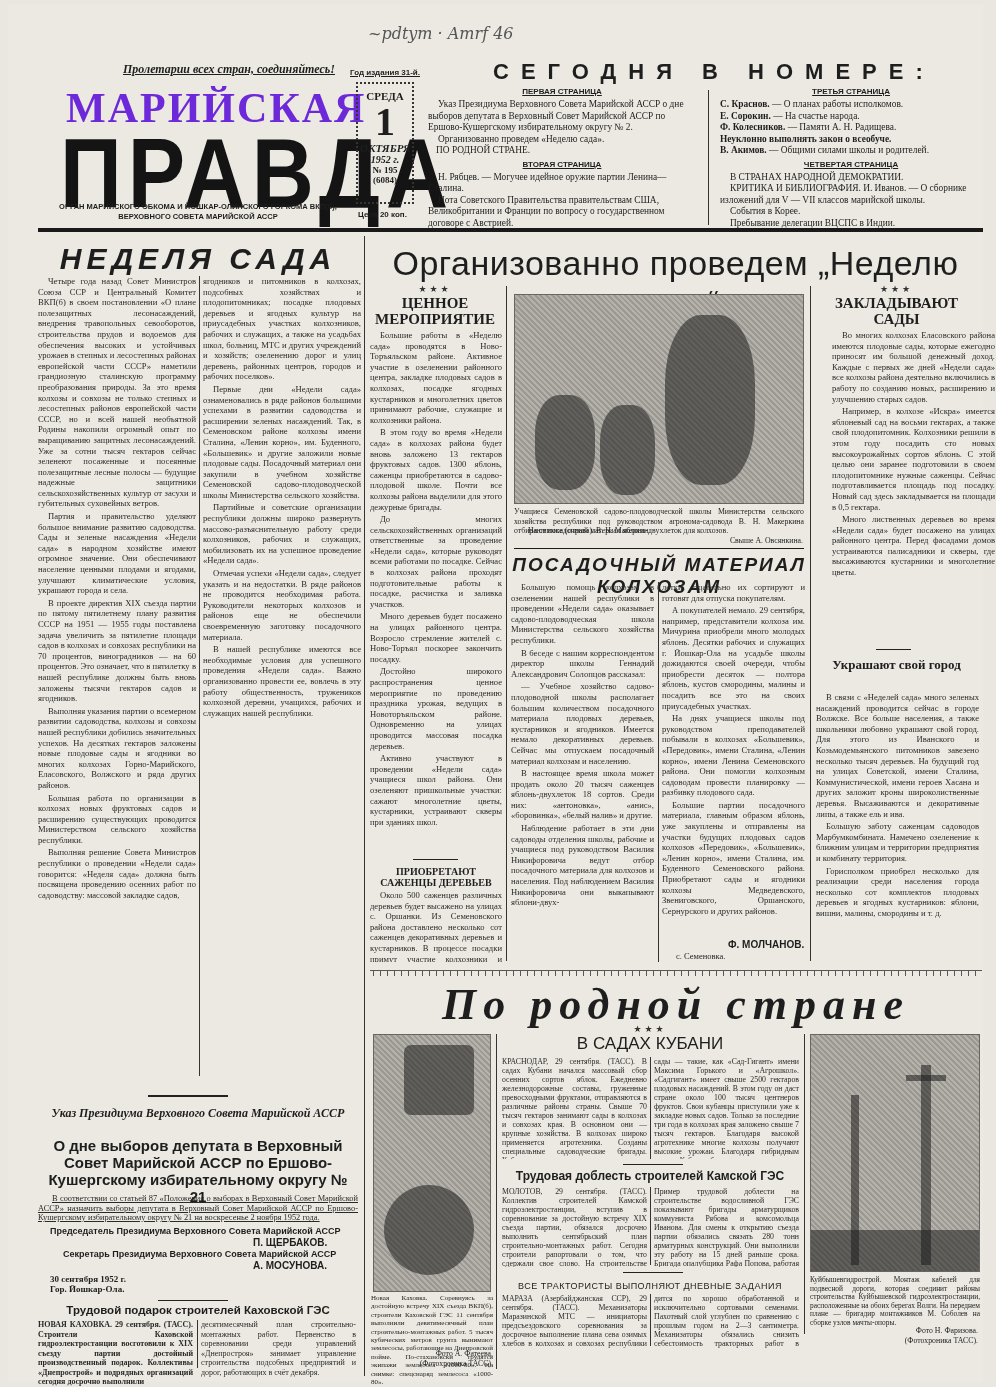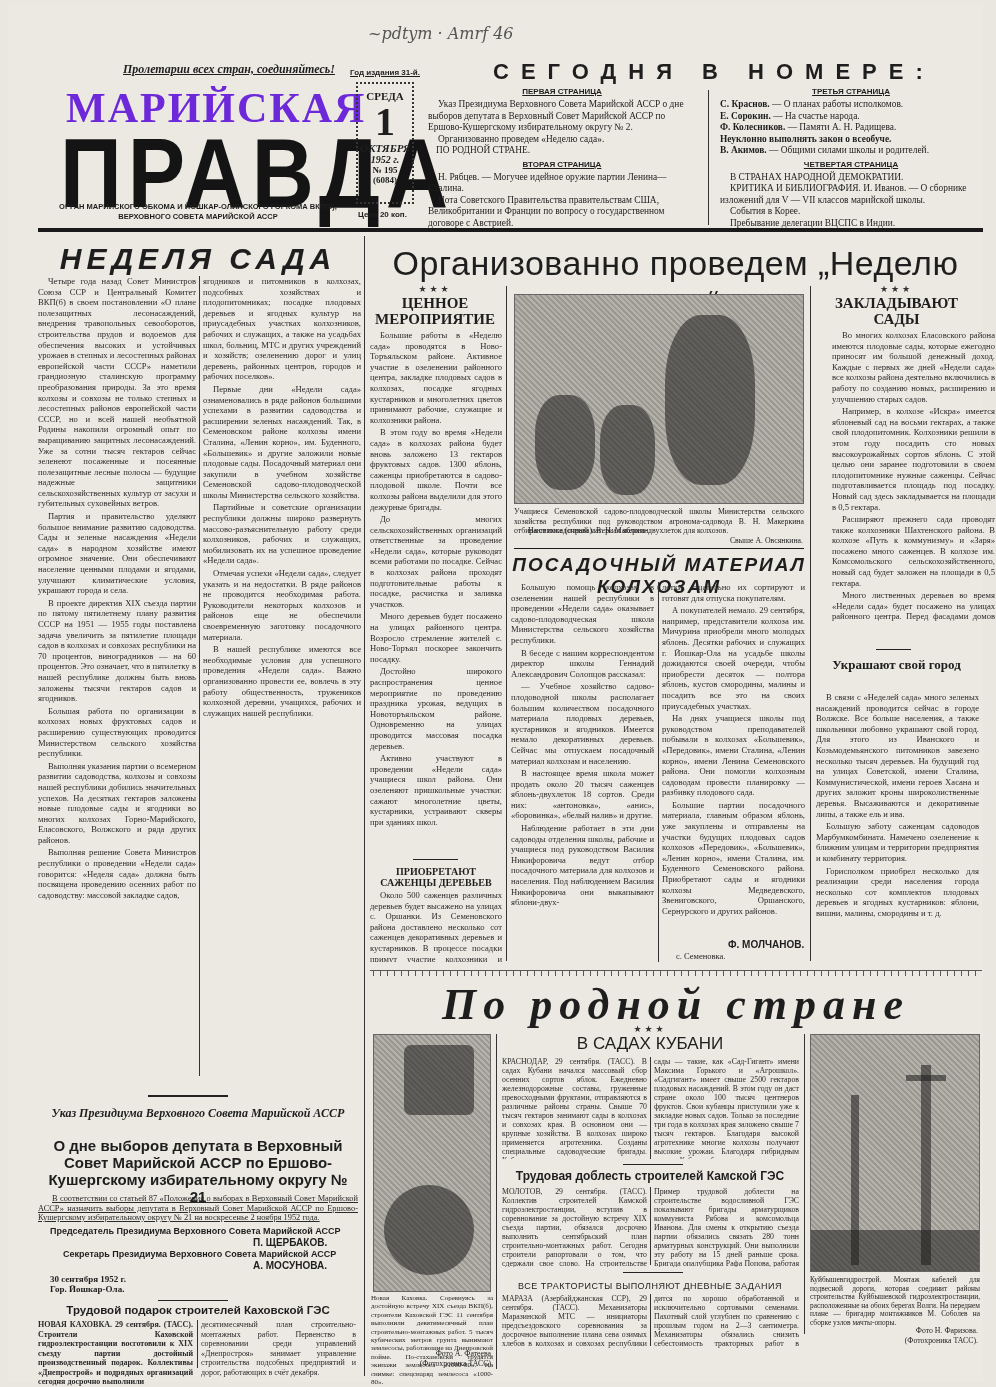--- a/index.html
+++ b/index.html
@@ -114,22 +114,22 @@
     <div class="toc-item" style="padding-left:10px;">Пребывание делегации ВЦСПС в Индии.</div>
   </div>
 
   <div class="hrule" style="left:30px;top:224px;width:945px;height:4px;"></div>
 
   <div class="abs h-italic-big" style="left:30px;top:238px;width:320px;">НЕДЕЛЯ САДА</div>
   <div class="abs col-text" style="left:30px;top:272px;width:158px;height:806px;">
     <p>Четыре года назад Совет Министров Союза ССР и Центральный Комитет ВКП(б) в своем постановлении «О плане полезащитных лесонасаждений, внедрения травопольных севооборотов, строительства прудов и водоемов для обеспечения высоких и устойчивых урожаев в степных и лесостепных районах европейской части СССР» наметили грандиозную сталинскую программу преобразования природы. За это время колхозы и совхозы не только степных и лесостепных районов европейской части СССР, но и всей нашей необъятной Родины накопили огромный опыт по выращиванию защитных лесонасаждений. Уже за сотни тысяч гектаров сейчас зеленеют посаженные и посеянные полезащитные лесные полосы — будущие надежные защитники сельскохозяйственных культур от засухи и губительных суховейных ветров.</p>
     <p>Партия и правительство уделяют большое внимание развитию садоводства. Сады и зеленые насаждения «Недели сада» в народном хозяйстве имеют огромное значение. Они обеспечивают население ценными плодами и ягодами, улучшают климатические условия, украшают города и села.</p>
     <p>В проекте директив XIX съезда партии по пятому пятилетнему плану развития СССР на 1951 — 1955 годы поставлена задача увеличить за пятилетие площади садов в колхозах и совхозах республики на 70 процентов, виноградников — на 60 процентов. Это означает, что в пятилетку в нашей республике должны быть вновь заложены тысячи гектаров садов и ягодников.</p>
+    <p>Выполняя указания партии о всемерном развитии садоводства, колхозы и совхозы нашей республики добились значительных успехов. На десятках гектаров заложены новые плодовые сады и ягодники во многих колхозах Горно-Марийского, Еласовского, Волжского и ряда других районов.</p>
     <p>Большая работа по организации в колхозах новых фруктовых садов и расширению существующих проводится Министерством сельского хозяйства республики.</p>
-    <p>Выполняя указания партии о всемерном развитии садоводства, колхозы и совхозы нашей республики добились значительных успехов. На десятках гектаров заложены новые плодовые сады и ягодники во многих колхозах Горно-Марийского, Еласовского, Волжского и ряда других районов.</p>
     <p>Выполняя решение Совета Министров республики о проведении «Недели сада» говорится: «Неделя сада» должна быть посвящена проведению осенних работ по садоводству: массовой закладке садов,</p>
   </div>
   <div class="vrule" style="left:191px;top:272px;height:800px;"></div>
   <div class="abs col-text" style="left:195px;top:272px;width:158px;height:806px;">
     <p style="text-indent:0">ягодников и питомников в колхозах, подсобных хозяйствах и плодопитомниках; посадке плодовых деревьев и ягодных культур на приусадебных участках колхозников, рабочих и служащих, а также на усадьбах школ, больниц, МТС и других учреждений и хозяйств; озеленению дорог и улиц деревень, районных центров, городов и рабочих поселков».</p>
     <p>Первые дни «Недели сада» ознаменовались в ряде районов большими успехами в развитии садоводства и расширении зеленых насаждений. Так, в Семеновском районе колхозы имени Сталина, «Ленин корно», им. Буденного, «Большевик» и другие заложили новые плодовые сады. Посадочный материал они закупили в учебном хозяйстве Семеновской садово-плодоводческой школы Министерства сельского хозяйства.</p>
     <p>Партийные и советские организации республики должны широко развернуть массово-разъяснительную работу среди колхозников, рабочих и служащих, мобилизовать их на успешное проведение «Недели сада».</p>
     <p>Отмечая успехи «Недели сада», следует указать и на недостатки. В ряде районов не проводится необходимая работа. Руководители некоторых колхозов и районов еще не обеспечили своевременную заготовку посадочного материала.</p>
     <p>В нашей республике имеются все необходимые условия для успешного проведения «Недели сада». Важно организованно провести ее, вовлечь в эту работу общественность, тружеников колхозной деревни, учащихся, рабочих и служащих нашей республики.</p>
   </div>
@@ -199,21 +199,20 @@
   </div>
   <div class="abs sig" style="left:720px;top:935px;font-size:10px;">Ф. МОЛЧАНОВ.</div>
   <div class="abs" style="left:668px;top:947px;font-size:8.5px;">с. Семеновка.</div>
   <div class="vrule" style="left:802px;top:282px;height:675px;"></div>
 
   <div class="abs stars" style="left:806px;top:280px;width:165px;">★★★</div>
   <div class="abs h-sub" style="left:806px;top:291px;width:165px;">ЗАКЛАДЫВАЮТ САДЫ</div>
   <div class="abs col-text" style="left:808px;top:326px;width:163px;height:294px;margin-left:16px;">
     <p>Во многих колхозах Еласовского района имеются плодовые сады, которые ежегодно приносят им большой денежный доход. Каждые с первых же дней «Недели сада» все колхозы района деятельно включились в работу по созданию новых, расширению и улучшению старых садов.</p>
     <p>Например, в колхозе «Искра» имеется яблоневый сад на восьми гектарах, а также свой плодопитомник. Колхозники решили в этом году посадить сто новых высокоурожайных сортов яблонь. С этой целью они заранее подготовили в своем плодопитомнике нужные саженцы. Сейчас подготавливается площадь под посадку. Новый сад здесь закладывается на площади в 0,5 гектара.</p>
-    <p>Расширяют прежнего сада проводят также колхозники Шахтенского района. В колхозе «Путь к коммунизму» и «Заря» посажено много саженцев. В колхозе им. Комсомольского сельскохозяйственного, новый сад будет заложен на площади в 0,5 гектара.</p>
     <p>Много лиственных деревьев во время «Недели сада» будет посажено на улицах районного центра. Перед фасадами домов устраиваются палисадники и скверы, где высаживаются кустарники и многолетние цветы.</p>
   </div>
   <div class="ornament" style="left:868px;top:645px;width:35px;height:1px;"></div>
   <div class="abs h-sub" style="left:806px;top:653px;width:165px;font-size:13px;">Украшают свой город</div>
   <div class="abs col-text" style="left:808px;top:688px;width:163px;height:270px;">
     <p>В связи с «Неделей сада» много зеленых насаждений проводится сейчас в городе Волжске. Все больше населения, а также школьники любовно украшают свой город. Для этого из Иванского и Козьмодемьянского питомников завезено несколько тысяч деревьев. На будущий год на улицах Советской, имени Сталина, Коммунистической, имени героев Хасана и других заложит кроны широколиственные деревья. Высаживаются и декоративные липы, а также ель и ива.</p>
     <p>Большую заботу саженцам садоводов Марбумкомбината. Намечено озеленение к ближним улицам и территории предприятия и комбинату территория.</p>
     <p>Горисполком приобрел несколько для реализации среди населения города несколько сот комплектов плодовых деревьев и ягодных кустарников: яблони, вишни, малины, смородины и т. д.</p>
   </div>
 

